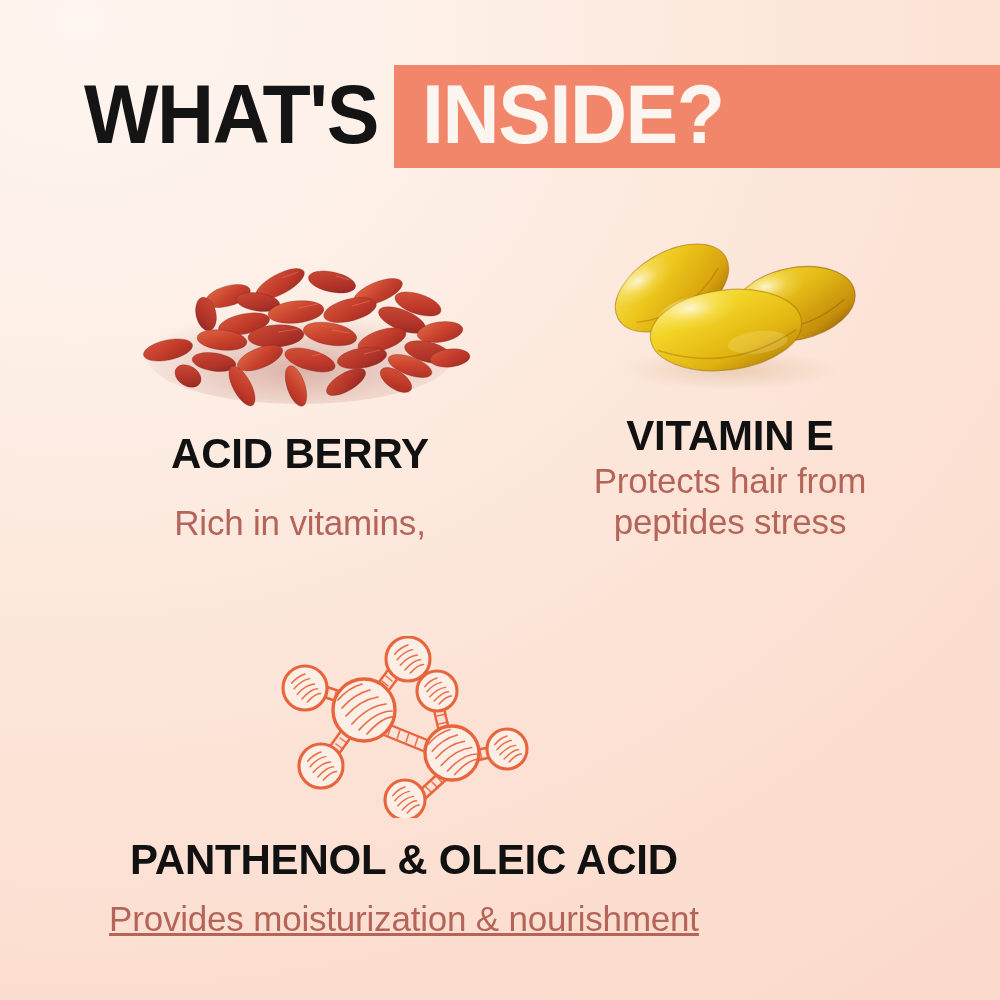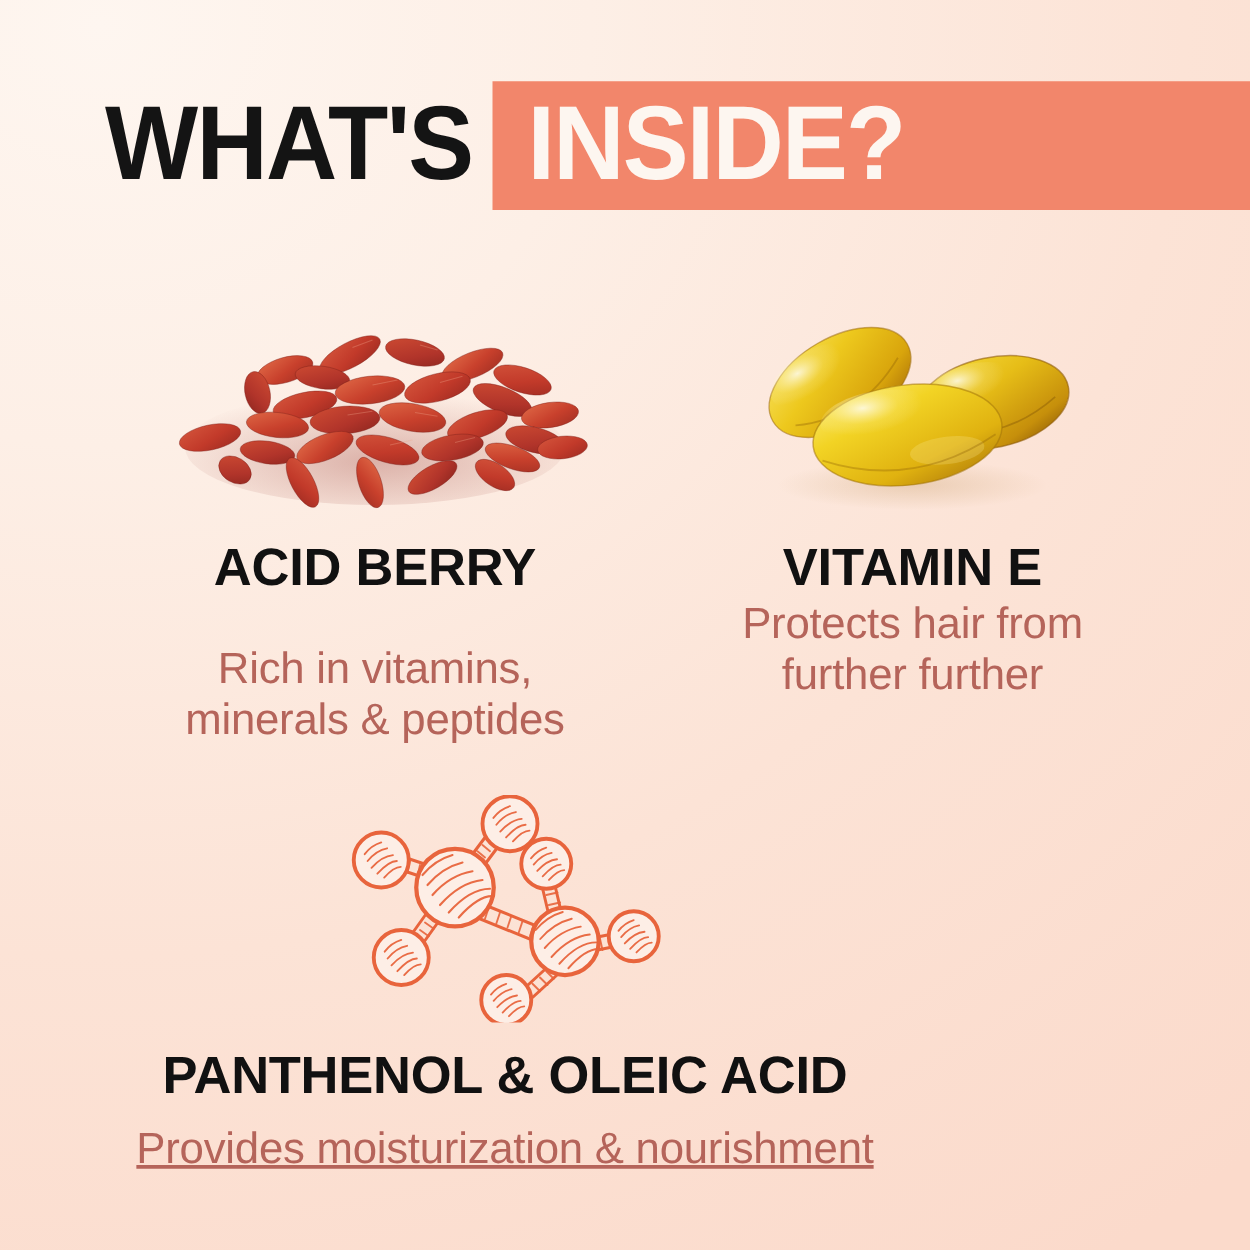--- a/index.html
+++ b/index.html
@@ -78,23 +78,23 @@
     font-size:35px;
     font-weight:400;
     color:#b5645a;
     line-height:1.18;
     letter-spacing:-0.2px;
   }
 
   #ing-goji   { left:40px;  top:240px; width:520px; }
   #ing-goji   .art-slot { height:178px; }
   #ing-goji   .ing-name { margin-top:12px; }
-  #ing-goji   .ing-desc { margin-top:36px; }
-
-  #ing-vite   { left:470px; top:240px; width:520px; }
+  #ing-goji   .ing-desc { margin-top:24px; }
+
+  #ing-vite   { left:470px; top:222px; width:520px; }
   #ing-vite   .art-slot { height:178px; }
   #ing-vite   .ing-name { margin-top:12px; }
   #ing-vite   .ing-desc { }
 
   #ing-panth  { left:0px;   top:636px; width:808px; }
   #ing-panth  .art-slot { height:182px; }
   #ing-panth  .ing-name { margin-top:18px; }
   #ing-panth  .ing-desc { margin-top:14px;text-decoration:underline; }
 
   .art-svg { display:block; margin:0 auto; }
@@ -188,21 +188,20 @@
           <path d="M202 116 l18 -4"></path>
             <path d="M254 114 l16 -4"></path>
         </g>
       </svg>
     </div>
 
     <div class="ing-name">ACID BERRY</div>
 
     <div class="ing-desc">
       <div>Rich in vitamins,</div>
-      <div>minerals &amp; peptides</div>
     </div>
   </div>
 
   <div class="ingredient" id="ing-vite">
 
     <div class="art-slot">
       <svg class="art-svg" width="300" height="178" viewBox="0 0 300 178">
         <defs>
           <linearGradient id="capBack" x1="0.1" y1="0" x2="0.9" y2="1">
             <stop offset="0%" stop-color="#f7e05a"></stop>
@@ -253,21 +252,21 @@
           <ellipse cx="176" cy="124" rx="30" ry="11" fill="#fff3a8" fill-opacity="0.22"></ellipse>
           <path d="M76 120 Q146 152 216 116" stroke="#8e6207" stroke-width="1.5" stroke-opacity="0.35" fill="none"></path>
         </g>
       </svg>
     </div>
 
     <div class="ing-name">VITAMIN E</div>
 
     <div class="ing-desc">
       <div>Protects hair from</div>
-      <div>further further</div>
+      <div>peptides stress</div>
     </div>
   </div>
 
   <div class="ingredient" id="ing-panth">
 
     <div class="art-slot">
       <svg class="art-svg" width="260" height="182" viewBox="0 0 260 182">
         <defs>
 
           <g id="hatchBig">

